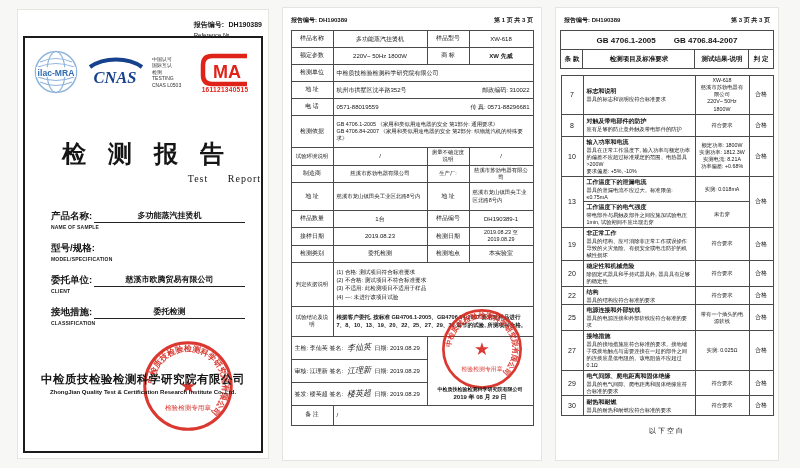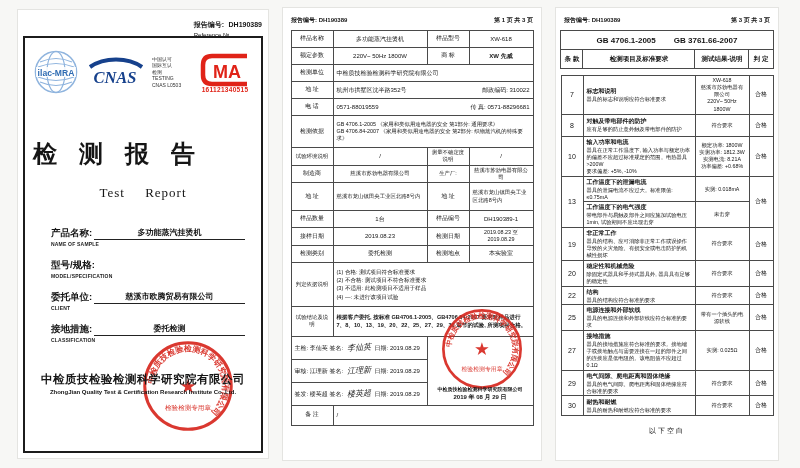--- a/index.html
+++ b/index.html
@@ -14,24 +14,24 @@
   
   #page1{left:18px;top:10px;width:250px;height:448px;}
   .p1-refno{position:absolute;top:2px;right:6px;line-height:1.25;text-align:left;}
   .p1-refno .l1{font-size:7px;font-weight:bold;}
   .p1-refno .l2{font-size:6px;}
   .p1-box{position:absolute;left:5px;right:5px;top:26px;bottom:5px;border:2px solid #1c1c1c;}
   .logo-row{display:flex;justify-content:center;align-items:center;gap:6px;margin-top:12px;}
   .cert-lines{width:40px;font-size:5px;line-height:1.3;color:#333;}
   .cma-wrap{display:flex;flex-direction:column;align-items:center;justify-content:flex-end;}
   .cma-number{font-size:6.5px;font-weight:bold;color:#e02318;margin-top:-2px;letter-spacing:.3px;}
-  .p1-title{margin-top:44px;text-align:left;font-family:"Liberation Serif",serif;
+  .p1-title{margin-top:44px;text-align:center;font-family:"Liberation Serif",serif;
     font-weight:bold;font-size:24px;letter-spacing:8px;text-indent:8px;}
-  .p1-title-en{text-align:center;font-family:"Liberation Serif",serif;font-size:13px;
-    margin-top:15px;letter-spacing:1px;word-spacing:16px;}
+  .p1-title-en{text-align:right;font-family:"Liberation Serif",serif;font-size:10px;
+    margin-top:3px;letter-spacing:1px;word-spacing:16px;}
   .p1-fields{margin-top:26px;padding-left:26px;padding-right:0;}
   .p1-field{margin-bottom:12px;}
   .p1-field-row{display:flex;align-items:flex-start;}
   .p1-label{font-size:9.5px;font-weight:bold;white-space:nowrap;}
   .p1-value{flex:1;margin-left:2px;margin-right:16px;border-bottom:1px solid #222;
     text-align:center;font-size:8px;font-weight:bold;padding-bottom:1px;white-space:nowrap;}
   .p1-sub{font-size:5px;letter-spacing:.2px;color:#222;margin-top:1px;font-weight:bold;}
   .p1-org{position:absolute;bottom:56px;left:0;right:0;text-align:center;}
   .p1-org-cn{font-size:11.5px;font-weight:bold;letter-spacing:.5px;}
   .p1-org-en{font-size:6px;font-weight:bold;margin-top:2px;}
@@ -346,21 +346,21 @@
         <col style="width:22px">
         <col style="width:112px">
         <col style="width:54px">
         <col style="width:24px">
       </colgroup>
     <tbody>
         <tr>
       <td class="std" colspan="4">
         <div class="flexc">
           <span>GB 4706.1-2005</span>
-          <span>GB 3761.66-2007</span>
+          <span>GB 4706.84-2007</span>
         </div>
       </td>
     </tr>
     <tr>
       <td class="colh">条 款</td>
       <td class="colh">检测项目及标准要求</td>
       <td class="colh">测试结果-说明</td>
       <td class="colh">判 定</td>
     </tr>
   </tbody>

